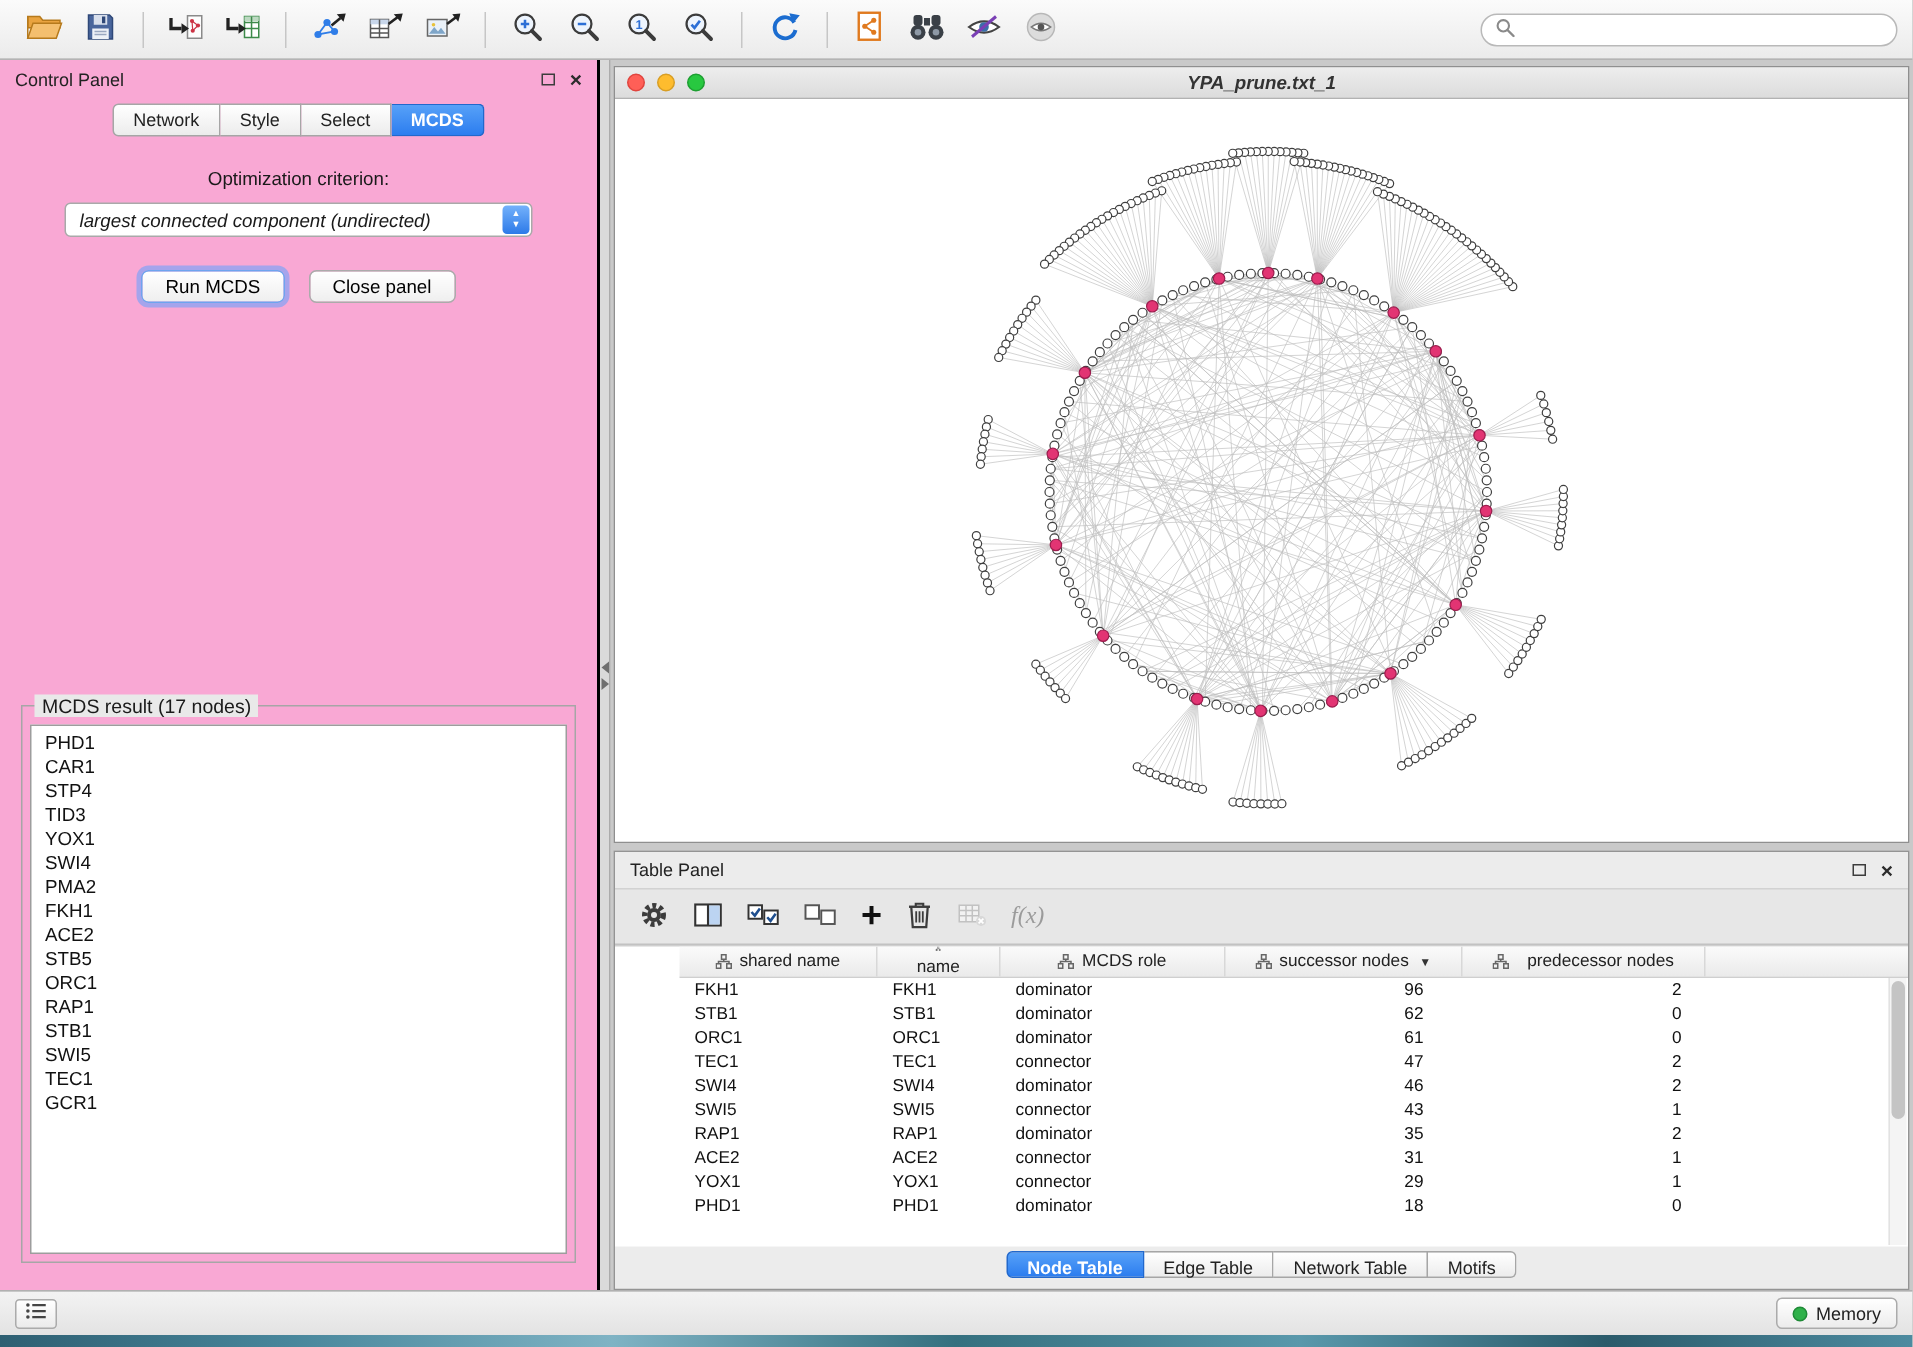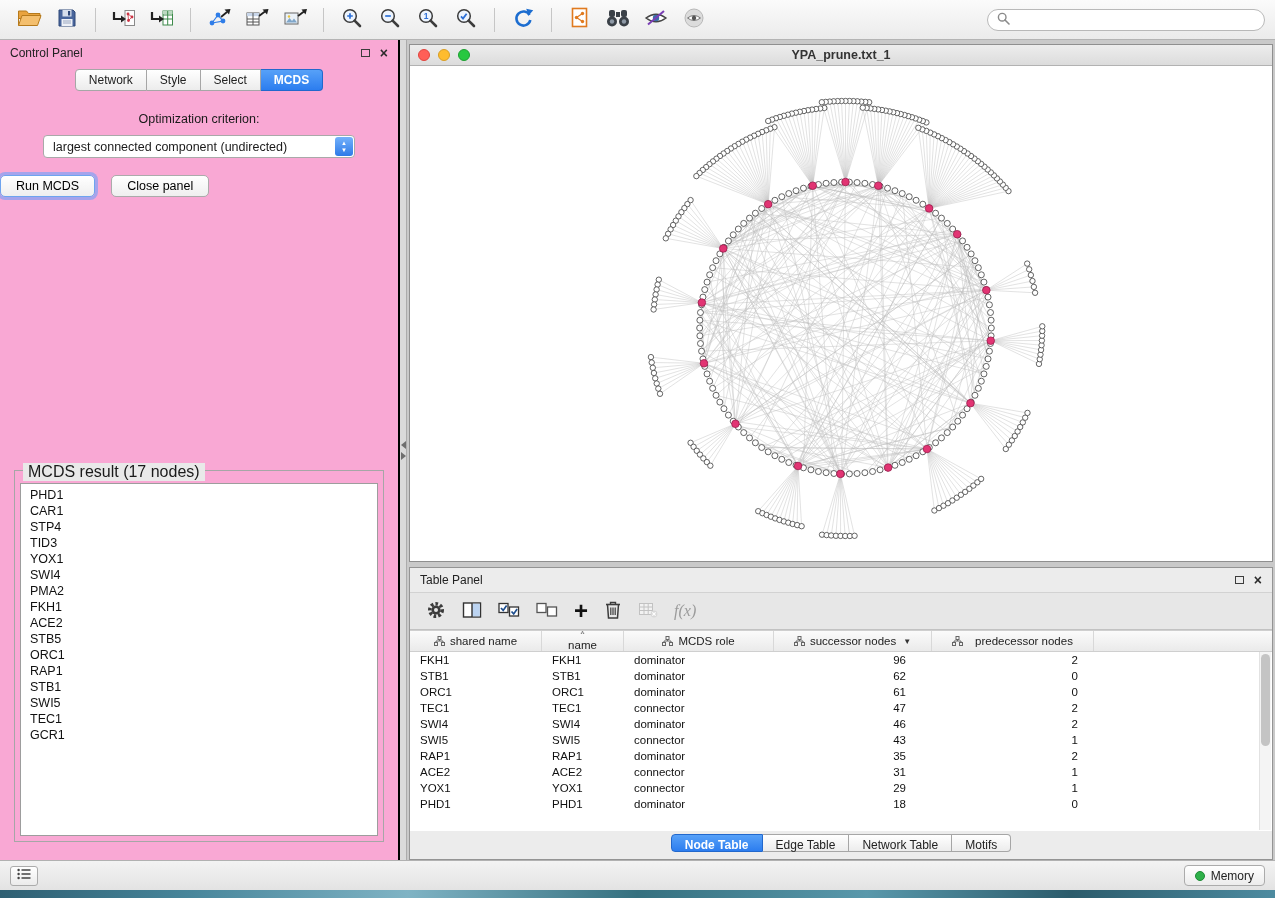--- a/index.html
+++ b/index.html
@@ -23,57 +23,57 @@
   .cp-header { height:26px; display:flex; align-items:center; padding:0 10px; font-size:12px; color:#222; }
   .panel-winbtns { margin-left:auto; display:flex; align-items:center; gap:10px; }
   .float-box { width:9px; height:8px; border:1.3px solid #3c3c3c; display:inline-block; }
   .close-x { font-size:14px; font-weight:bold; color:#2c2c2c; line-height:1; }
   .seg-tabs { display:flex; justify-content:center; padding:3px 0 7px; }
   .seg-tab { font-size:12px; padding:3px 13px; border:1px solid #a6a6a6; border-left:none; background:linear-gradient(#ffffff,#ececec); color:#222; cursor:default; }
   .seg-tab:first-child { border-left:1px solid #a6a6a6; border-radius:4px 0 0 4px; }
   .seg-tab:last-child { border-radius:0 4px 4px 0; }
   .seg-tab.active { background:linear-gradient(#57a1f8,#2c7def); color:#fff; border-color:#2268cc;font-weight:bold; }
   .cp-opt-label { text-align:center; font-size:12.5px; margin-top:14px; }
-  .cp-combo { margin:9px auto 13px; width:312px; height:23px; background:#fff; border:1px solid #a9a9a9; border-radius:4px; display:flex; align-items:center; font-size:12.5px; padding-left:9px; position:relative; }
+  .cp-combo { margin:9px auto 0; width:312px; height:23px; background:#fff; border:1px solid #a9a9a9; border-radius:4px; display:flex; align-items:center; font-size:12.5px; padding-left:9px; position:relative;font-style:italic; }
   .combo-stepper { position:absolute; right:1px; top:1px; bottom:1px; width:18px; border-radius:3px; background:linear-gradient(#74b1fb,#2d7ae8); color:#fff; display:flex; flex-direction:column; align-items:center; justify-content:center; font-size:6px; line-height:7px; }
-  .cp-buttons { display:flex; justify-content:flex-start; gap:16px; margin-top:4px; }
+  .cp-buttons { display:flex; justify-content:center; gap:16px; margin-top:22px; }
   .cp-btn { height:22px; padding:0 15px; font-size:12.5px; background:linear-gradient(#ffffff,#efefef); border:1px solid #ababab; border-radius:5px; font-family:"Liberation Sans",sans-serif; }
   .cp-btn.focus { box-shadow:0 0 0 3px rgba(97,160,255,.55); border-color:#6ea4ef; }
   .cp-spacer { flex:1; }
   .mcds-group { margin:0 14px 18px; border:1px solid #a6a6a6; position:relative; padding:12px 5px 5px; height:372px; flex:0 0 auto; }
-  .mcds-legend { position:absolute; top:-8px; left:8px; background:#e9e9e9; padding:0 5px; font-size:16px; color:#1a1a1a; }
+  .mcds-legend { position:absolute; top:-8px; left:8px; background:#e9e9e9; padding:0 5px; font-size:13px; color:#1a1a1a; }
   .mcds-list { background:#fff; border:1px solid #9d9d9d; height:100%; overflow:hidden; padding-top:3px; }
   .mcds-item { padding:0 9px; line-height:16px; font-size:12.5px; color:#111; }
 
   
   .splitter { width:7px; flex:0 0 7px; background:#dadada; border-right:1px solid #ababab; display:flex; flex-direction:column; align-items:center; justify-content:center; gap:3px; }
   .tri-left { width:0; height:0; border-top:4px solid transparent; border-bottom:4px solid transparent; border-right:5px solid #6f6f6f; }
   .tri-right { width:0; height:0; border-top:4px solid transparent; border-bottom:4px solid transparent; border-left:5px solid #6f6f6f; }
 
   
   .right { flex:1; display:flex; flex-direction:column; padding:4px 2px 0 2px; min-width:0; }
   .network-window { height:518px; flex:0 0 518px; background:#fff; border:1px solid #8f8f8f; display:flex; flex-direction:column; }
-  .win-titlebar { height:21px; flex:0 0 21px; background:linear-gradient(#ededed,#dcdcdc); border-bottom:1px solid #b2b2b2; display:flex; align-items:center; padding:0 8px; position:relative; }
+  .win-titlebar { height:21px; flex:0 0 21px; background:linear-gradient(#ededed,#dcdcdc); border-bottom:1px solid #b2b2b2; display:flex; align-items:center; padding:0 8px; position:relative;font-style:italic; }
   .traffic { display:flex; gap:8px; z-index:2; }
   .tl { width:12px; height:12px; border-radius:50%; }
   .tl.red { background:#ff5f57; border:1px solid #e0443e; }
   .tl.yellow { background:#febc2e; border:1px solid #d89e24; }
   .tl.green { background:#28c840; border:1px solid #1d9f31; }
   .win-title { position:absolute; left:0; right:0; text-align:center; font-size:12.5px; font-weight:bold; color:#333; }
   .network-canvas { flex:1; position:relative; overflow:hidden; background:#fff; }
   .network-canvas svg { width:100%; height:100%; display:block; }
 
   
   .table-panel { flex:1; margin-top:5px; background:#ececec; border:1px solid #949494; display:flex; flex-direction:column; min-height:0; }
   .tp-titlebar { height:24px; flex:0 0 24px; display:flex; align-items:center; padding:0 10px; font-size:12px; color:#222; }
   .tp-toolbar { height:38px; flex:0 0 38px; background:#e7e7e7; border-top:1px solid #d2d2d2; border-bottom:1px solid #c2c2c2; display:flex; align-items:center; gap:16px; padding:0 16px; }
   .tp-tool { display:flex; align-items:center; justify-content:center; }
   .plus-glyph { font-size:24px; font-weight:bold; color:#111; line-height:20px; }
   .fx { font-family:"Liberation Serif",serif; font-style:italic; color:#9b9b9b; font-size:16px; }
-  .tp-table { flex:1; background:#fff; position:relative; overflow:hidden; border-top:1px solid #cfcfcf; }
+  .tp-table { flex:1; background:#fff; position:relative; overflow:hidden; border-top:1px solid #cfcfcf;padding-left:43px; }
   .tbl-header { display:flex; height:21px; background:linear-gradient(#fbfbfb,#eaeaea); border-bottom:1px solid #cfcfcf; font-size:11.5px; color:#222; }
   .th { display:flex; align-items:center; justify-content:center; gap:5px; border-right:1px solid #d8d8d8; }
   .sort-arrow { font-size:8px; color:#333; margin-left:2px; }
   .tbl-body { }
   .tr { display:flex; height:16px; align-items:center; font-size:11.5px; color:#111; }
   .td { padding:0 10px; white-space:nowrap; overflow:hidden; }
   .c0 { width:132px; } .c1 { width:82px;flex-direction:column; } .c2 { width:150px; } .c3 { width:158px; } .c4 { width:162px;gap:12px; }
   .td.c3 { text-align:right; padding-right:26px; }
   .td.c4 { text-align:right; padding-right:16px; }
   .v-scroll { position:absolute; top:21px; right:1px; bottom:1px; width:12px; background:#f4f4f4; border-left:1px solid #e2e2e2; }

